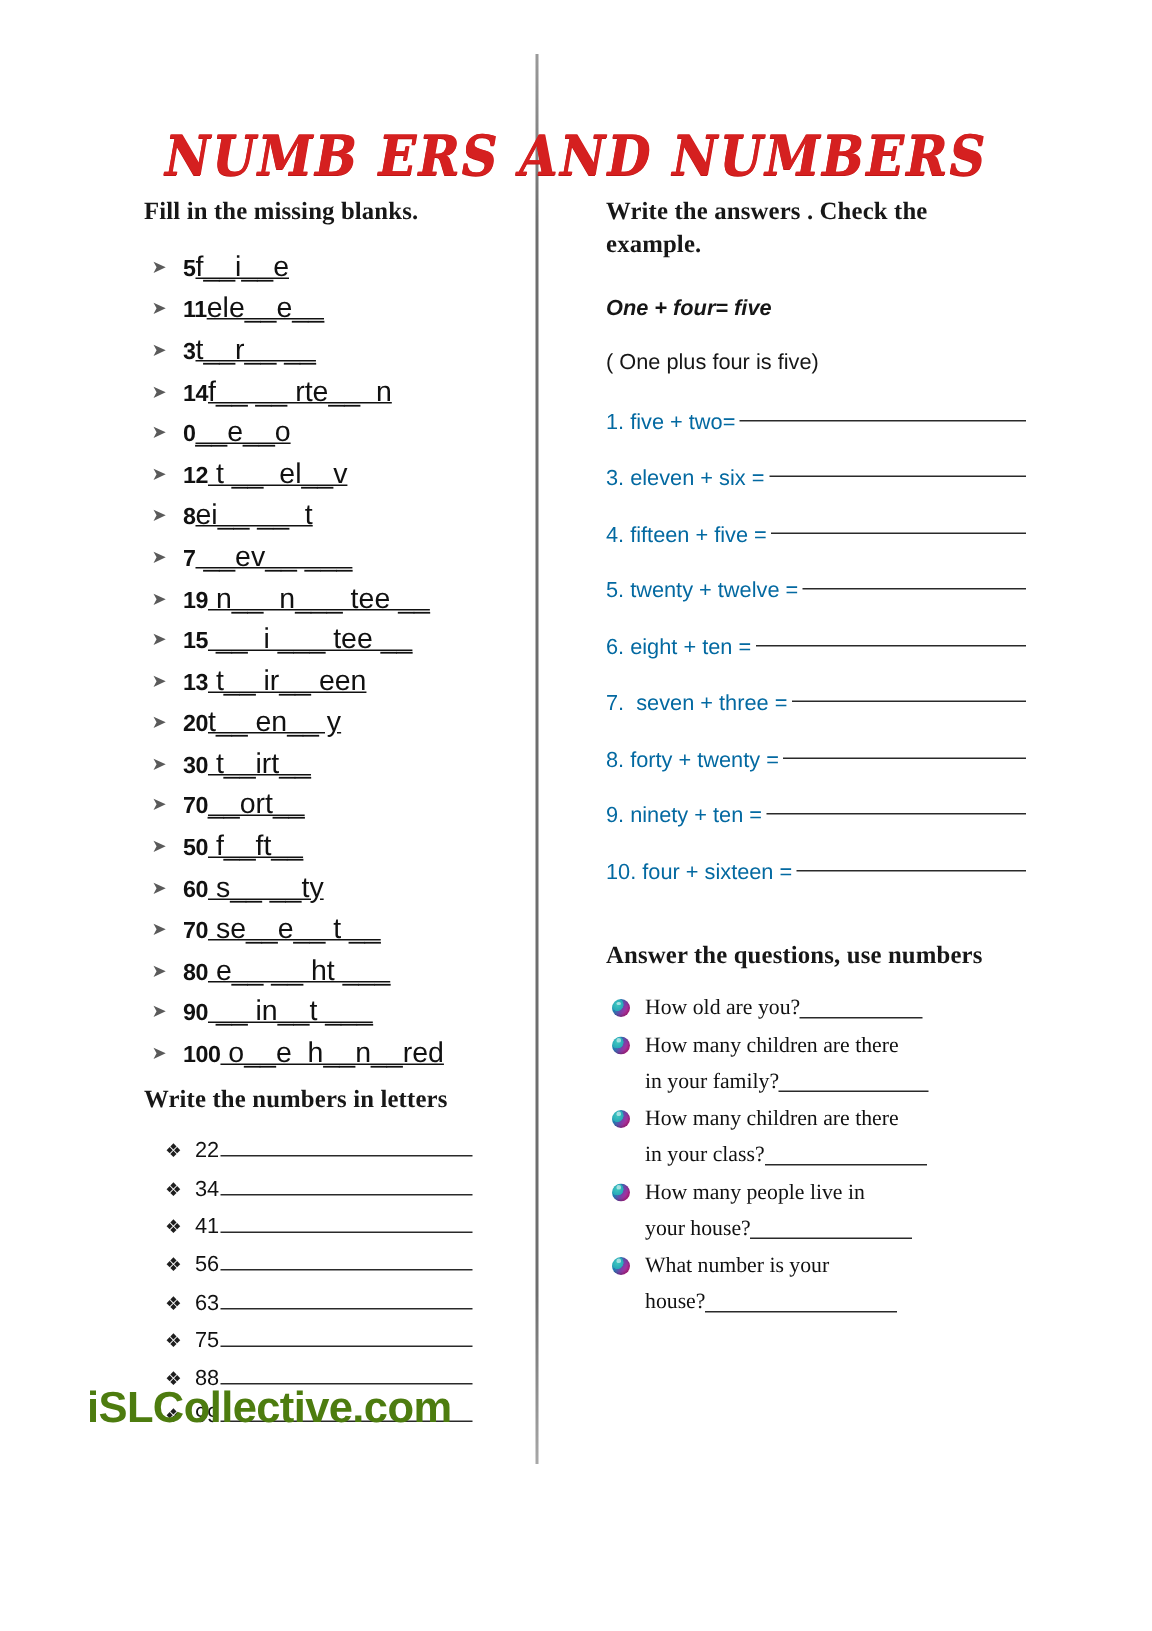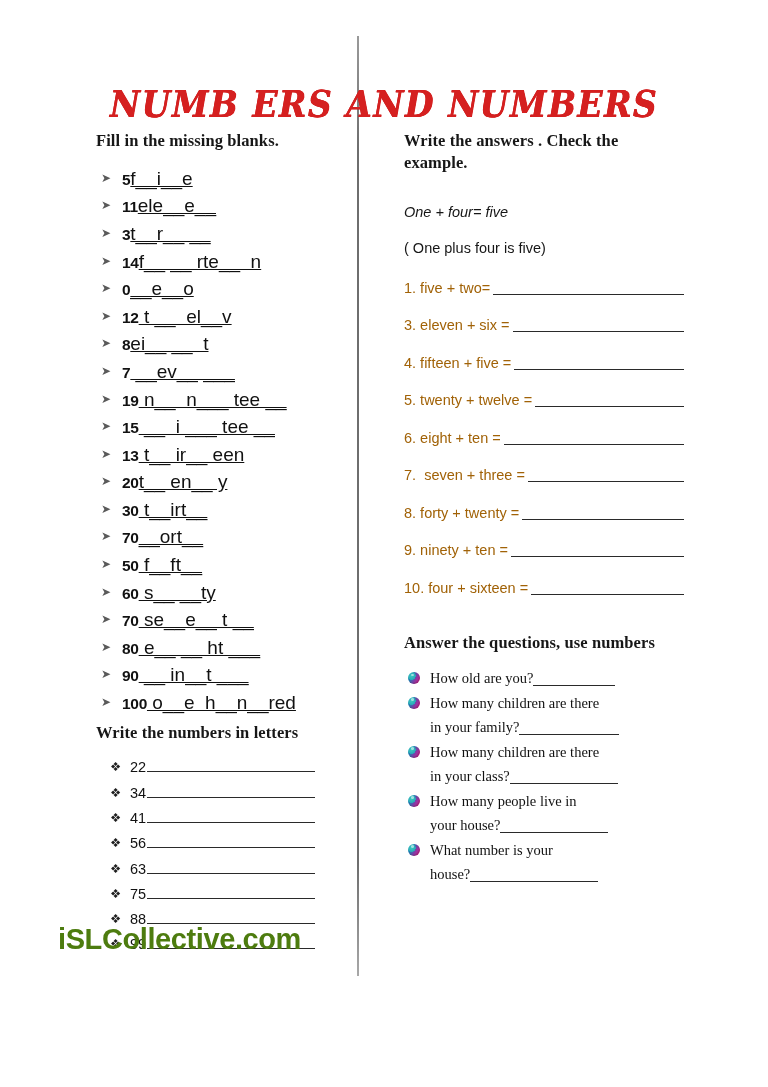--- a/index.html
+++ b/index.html
@@ -114,44 +114,44 @@
   #diamond-list li .dnum { margin-right: 1px; }
   #diamond-list li .rule {
     flex: 1 1 auto;
     border-bottom: 1.6px solid #2a2a2a;
     margin-bottom: 3px;
     max-width: 168px;
   }
 
   
   .example-italic {
-    margin-top: 30px;
+    margin-top: 24px;
     font-size: 14.5px;
     font-style: italic;
-    font-weight: 400;
+    font-weight: 700;
     color: #161616;
   }
   .example-plain {
     margin-top: 20px;
     font-size: 14.5px;
     color: #161616;
   }
 
   #problem-list {
     list-style: none;
     margin: 22px 0 0 0;
     padding: 0;
   }
   #problem-list li {
     display: flex;
-    align-items: flex-end;
+    align-items: center;
     font-size: 14.5px;
     line-height: 20px;
     margin-bottom: 17.5px;
-    color: #a16207;
+    color: #0369a1;
   }
   #problem-list li .ptext { white-space: pre; }
   #problem-list li .rule {
     flex: 1 1 auto;
     border-bottom: 1.6px solid #2a2a2a;
     margin-bottom: 3px;
     margin-left: 3px;
     min-width: 60px;
   }
 

